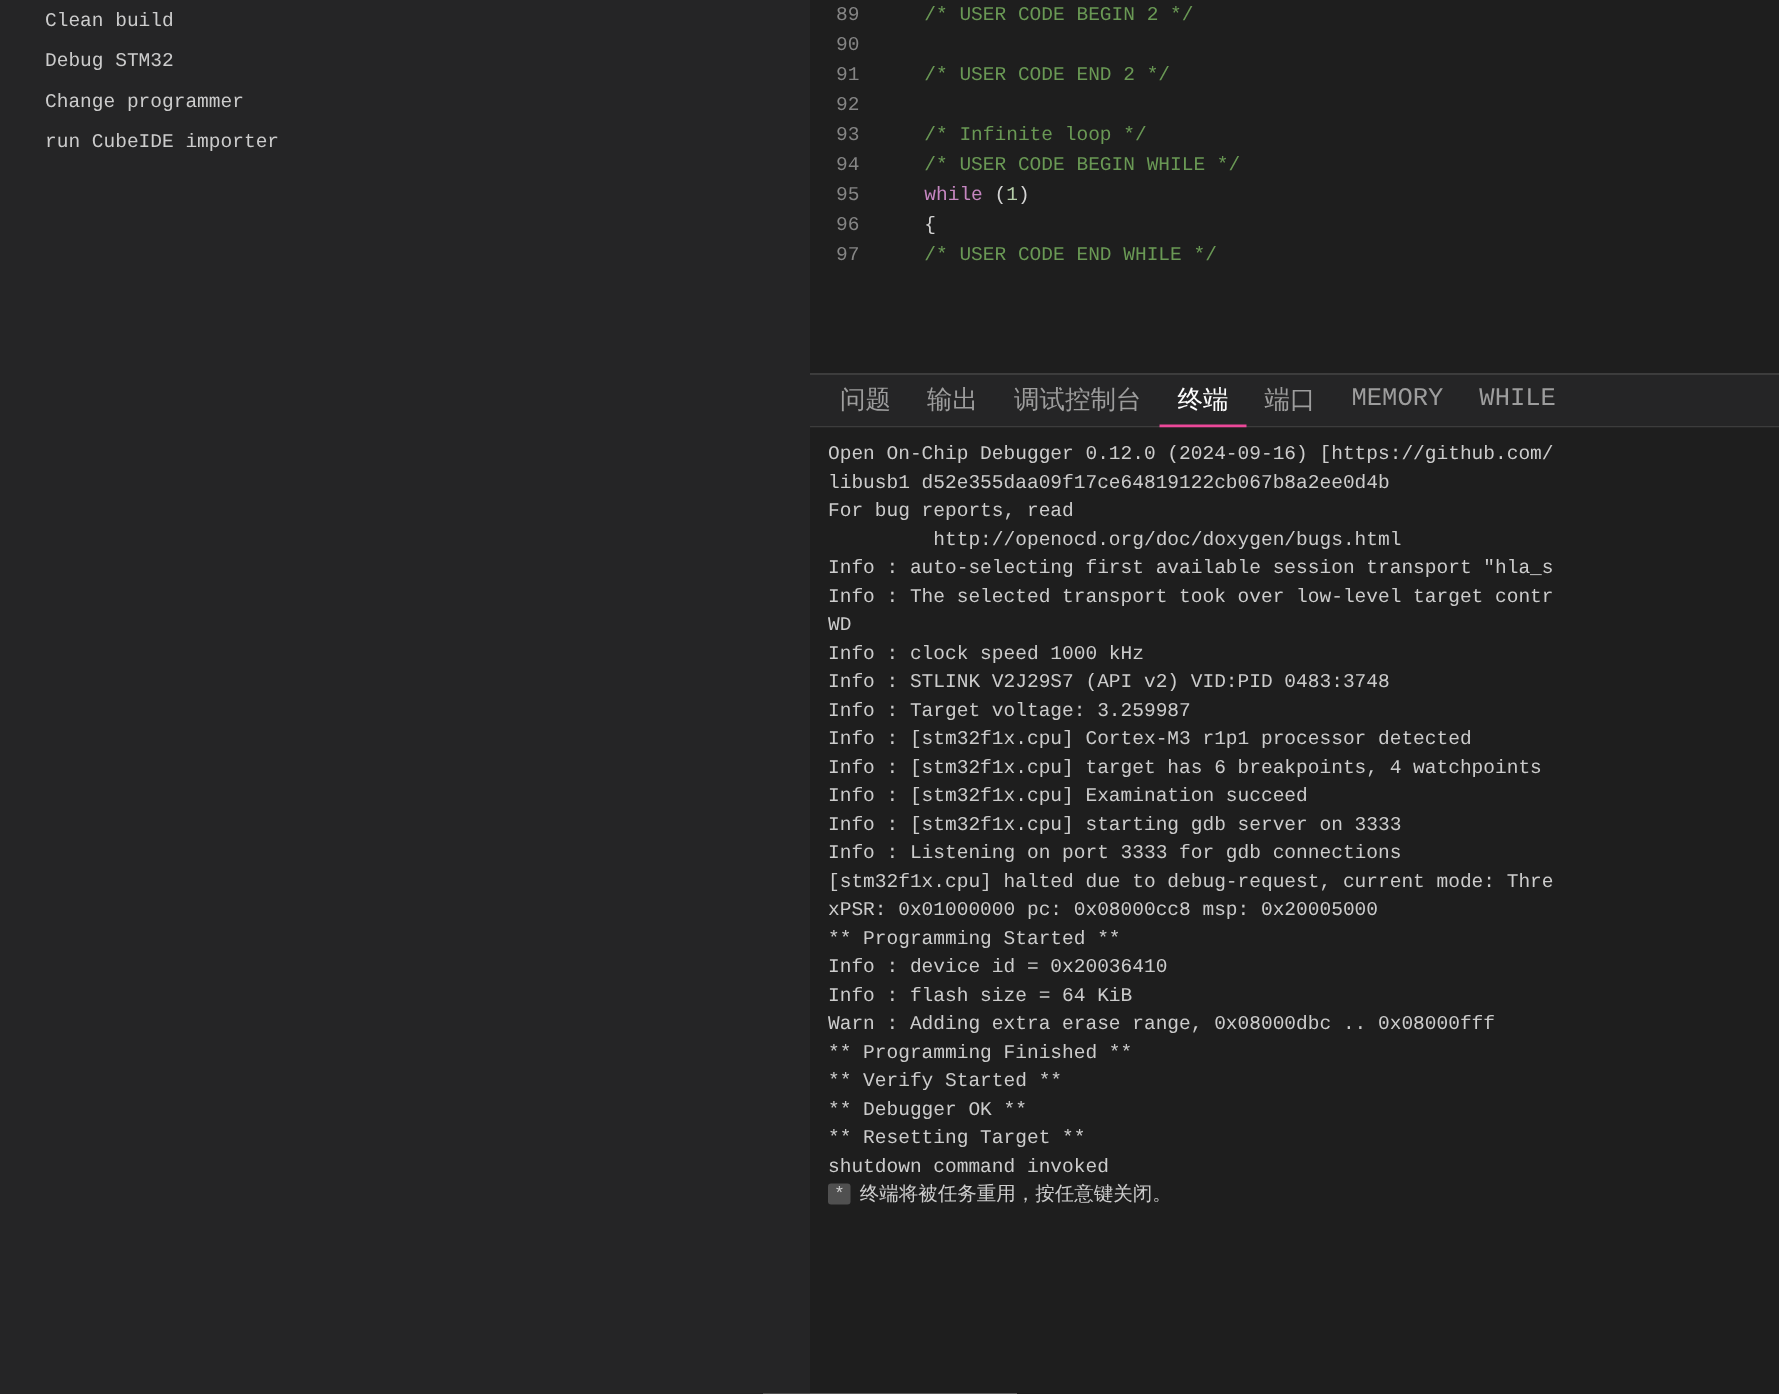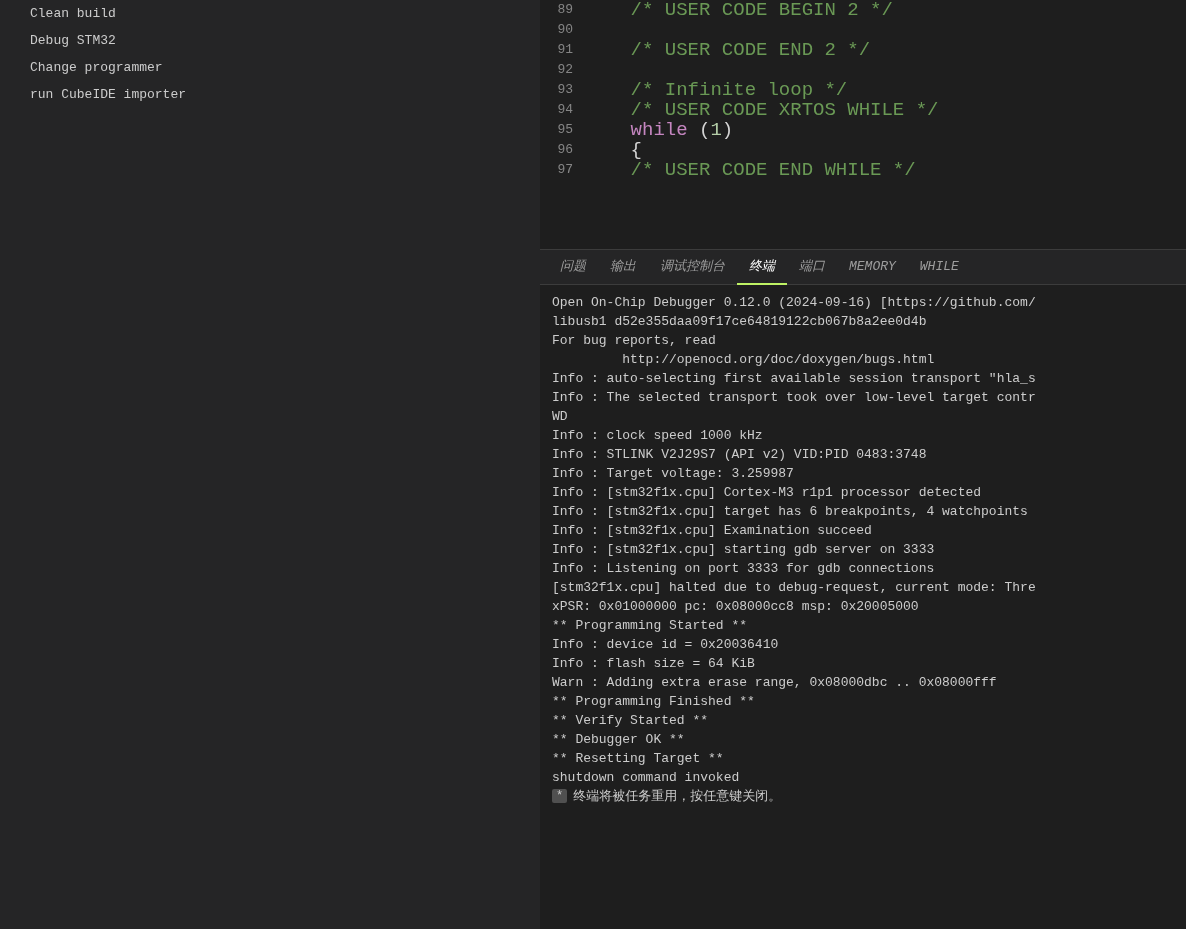--- a/index.html
+++ b/index.html
@@ -73,21 +73,21 @@
       width: 45px;
       text-align: right;
       padding-right: 12px;
       user-select: none;
       flex-shrink: 0;
       font-size: 13px;
     }
 
     .line-content {
       color: #d4d4d4;
-      font-size: 19px;
+      font-size: 13px;
       white-space: pre;
     }
 
     .kw-comment { color: #6a9955; }
     .kw-keyword { color: #c586c0; }
     .kw-number { color: #b5cea8; }
 
     
     .terminal-panel {
       height: 680px;
@@ -109,28 +109,27 @@
       flex-shrink: 0;
     }
 
     .term-tab {
       padding: 0 12px;
       height: 35px;
       display: flex;
       align-items: center;
       color: #9d9d9d;
       cursor: pointer;
-      font-size: 13px;
+      font-size: 17px;
       border-bottom: 2px solid transparent;
-      font-style: italic;
     }
 
     .term-tab.active {
       color: #ffffff;
-      border-bottom: 2px solid #bef264;
+      border-bottom: 2px solid #ec4899;
     }
 
     .terminal-output {
       flex: 1;
       overflow: hidden;
       padding: 8px 12px;
       font-family: 'Consolas', 'Courier New', monospace;
       font-size: 13px;
       color: #cccccc;
       background: #1e1e1e;
@@ -190,21 +189,21 @@
         <div class="code-line">
           <span class="line-num">92</span>
           <span class="line-content"></span>
         </div>
         <div class="code-line">
           <span class="line-num">93</span>
           <span class="line-content kw-comment">    /* Infinite loop */</span>
         </div>
         <div class="code-line">
           <span class="line-num">94</span>
-          <span class="line-content kw-comment">    /* USER CODE XRTOS WHILE */</span>
+          <span class="line-content kw-comment">    /* USER CODE BEGIN WHILE */</span>
         </div>
         <div class="code-line">
           <span class="line-num">95</span>
           <span class="line-content"><span class="kw-keyword">    while</span><span> (</span><span class="kw-number">1</span><span>)</span></span>
         </div>
         <div class="code-line">
           <span class="line-num">96</span>
           <span class="line-content">    {</span>
         </div>
         <div class="code-line">

